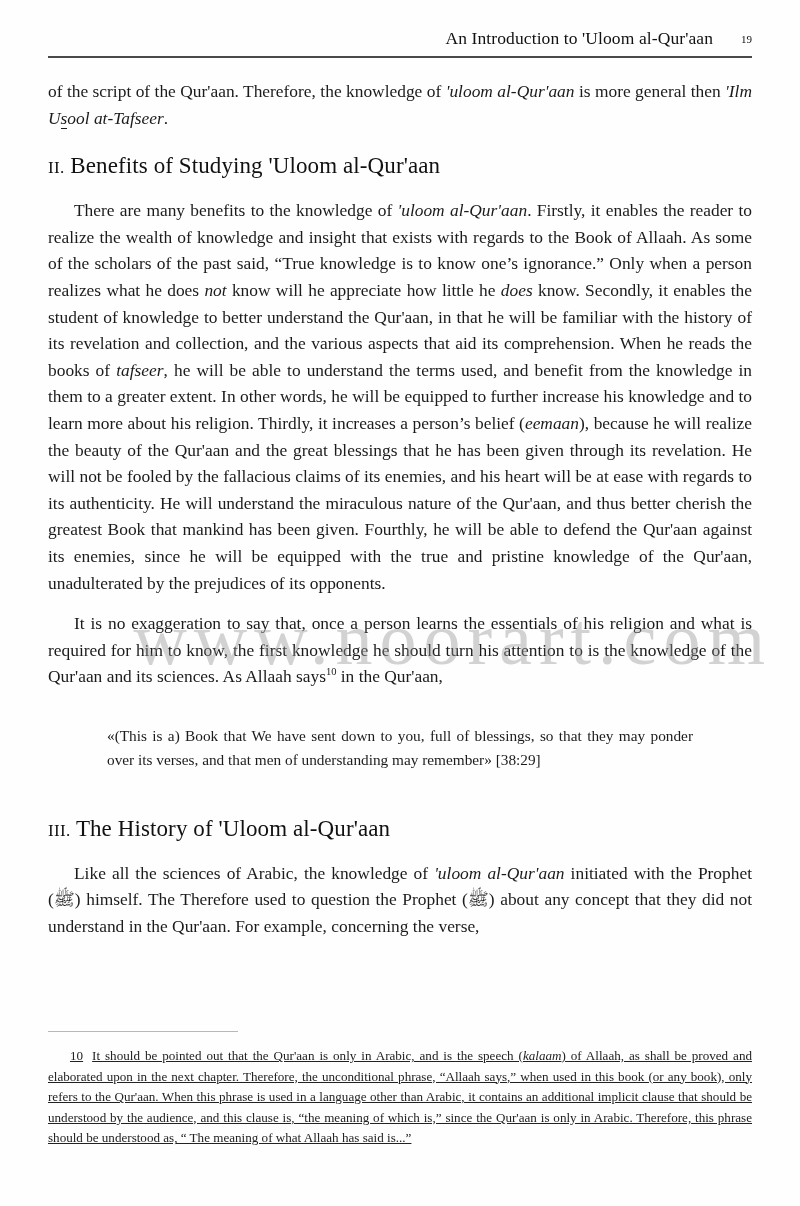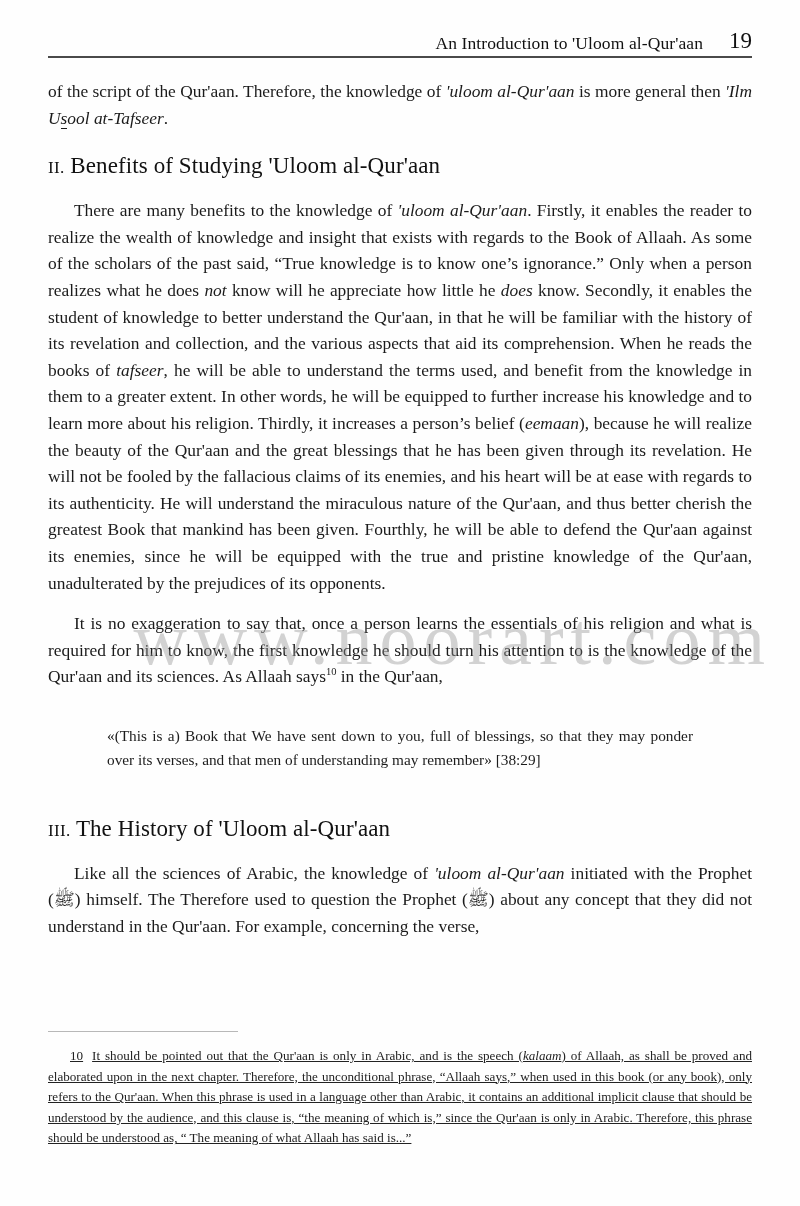--- a/index.html
+++ b/index.html
@@ -19,33 +19,33 @@
     overflow: hidden;
   }
 
   
   .running-header {
     position: absolute;
     left: 48px;
     top: 28px;
     width: 704px;
     display: flex;
-    align-items: flex-end;
+    align-items: center;
     justify-content: flex-end;
   }
   .header-title {
     font-size: 17.5px;
     letter-spacing: 0.1px;
     color: #111;
     white-space: nowrap;
   }
   .header-folio {
-    font-size: 23px;
-    color: #111;
-    margin-left: 26px;
+    font-size: 11px;
+    color: #111;
+    margin-left: 17px;
     min-width: 22px;
     text-align: right;
   }
   .header-rule {
     position: absolute;
     left: 48px;
     top: 56px;
     width: 704px;
     height: 2px;
     background: #4a4a4a;

